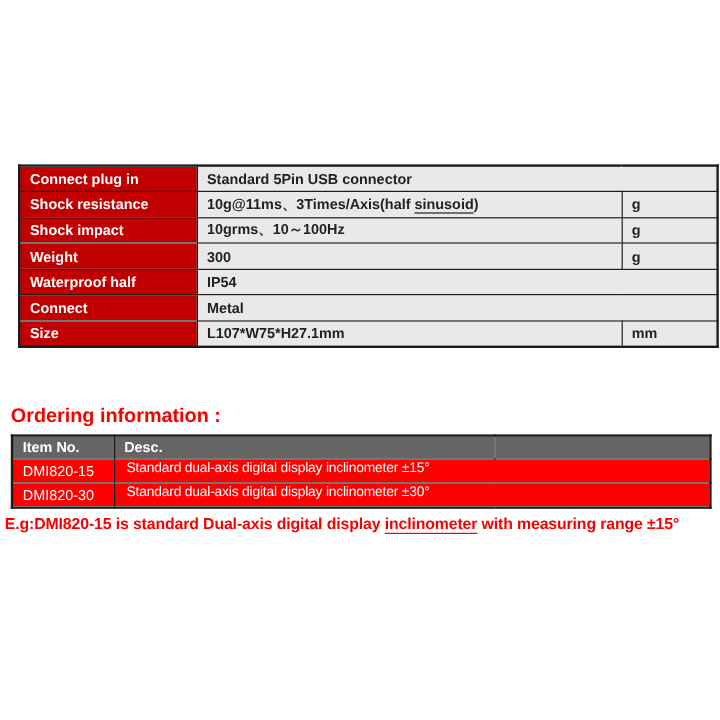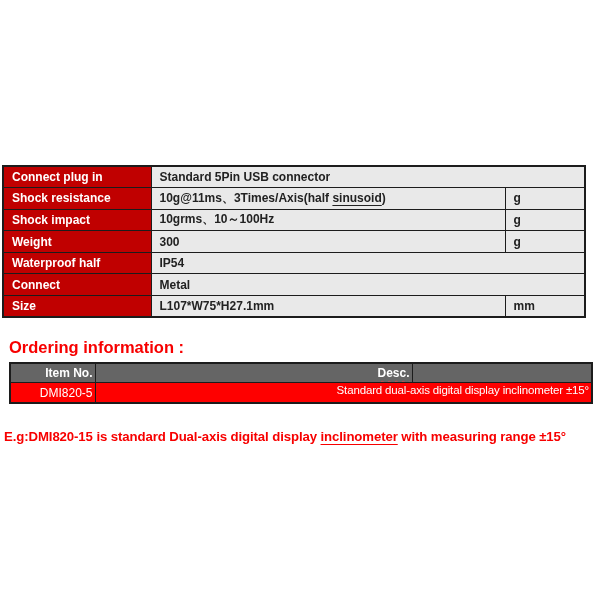--- a/index.html
+++ b/index.html
@@ -16,21 +16,21 @@
   body{
     width:600px;height:600px;background:#ffffff;
     font-family:"Liberation Sans",sans-serif;
     -webkit-font-smoothing:antialiased;
   }
   .page{position:relative;width:600px;height:600px;overflow:hidden;background:#ffffff;}
 
   table{border-collapse:collapse;position:absolute;table-layout:fixed;}
 
   
-  .spec{left:2px;top:137px;width:582px;border:2px solid var(--border-dark);margin-top:28px;}
+  .spec{left:15px;top:137px;width:582px;border:2px solid var(--border-dark);}
   .spec td{
     border:1px solid var(--border-dark);
     height:21.6px;
     font-size:12px;font-weight:bold;
     padding:0 2px 0 8px;
     white-space:nowrap;overflow:hidden;
     vertical-align:middle;
   }
   .spec .lbl{background:var(--label-red);color:#ffffff;}
   .spec .val{background:var(--value-bg);color:var(--value-text);}
@@ -38,21 +38,21 @@
 
   
   .heading{
     position:absolute;left:9px;top:338px;
     font-size:16.5px;font-weight:bold;color:var(--accent-red);
     white-space:nowrap;
   }
   .order{left:9px;top:362px;width:582px;border:2px solid var(--border-dark);}
   .order th,.order td{
     border:1px solid var(--border-dark);
-    text-align:right;padding:0 2px 0 8px;
+    text-align:left;padding:0 2px 0 8px;
     white-space:nowrap;overflow:hidden;
   }
   .ohead th{
     background:var(--header-gray);color:#ffffff;
     font-size:12px;font-weight:bold;height:19px;vertical-align:middle;
   }
   .orow td{background:var(--row-red);color:#ffffff;font-weight:normal;height:20.5px;}
   .orow .item{vertical-align:bottom;padding-bottom:2px;font-size:12px;}
   .orow .desc{vertical-align:top;padding-top:1px;padding-left:10px;font-size:11.5px;letter-spacing:-0.15px;}
 
@@ -134,21 +134,25 @@
         <col style="width:317px">
         <col style="width:180px">
       </colgroup>
     <tbody>
       <tr class="ohead">
         <th>Item No.</th>
         <th><span class="squiggle-soft">Desc.</span></th>
         <th></th>
       </tr>
       <tr class="orow">
-        <td class="item">DMI820-5</td>
+        <td class="item">DMI820-15</td>
         <td class="desc" colspan="2">Standard dual-axis digital display inclinometer ±15°</td>
+      </tr>
+      <tr class="orow">
+        <td class="item">DMI820-30</td>
+        <td class="desc" colspan="2">Standard dual-axis digital display inclinometer ±30°</td>
       </tr>
     </tbody>
   </table>
 
   <div class="egnote"><span>E.g:DMI820-15 is standard Dual-axis digital display </span><span class="squiggle">inclinometer</span><span> with measuring range ±15°</span></div>
 
 </div>
 
 </body></html>

